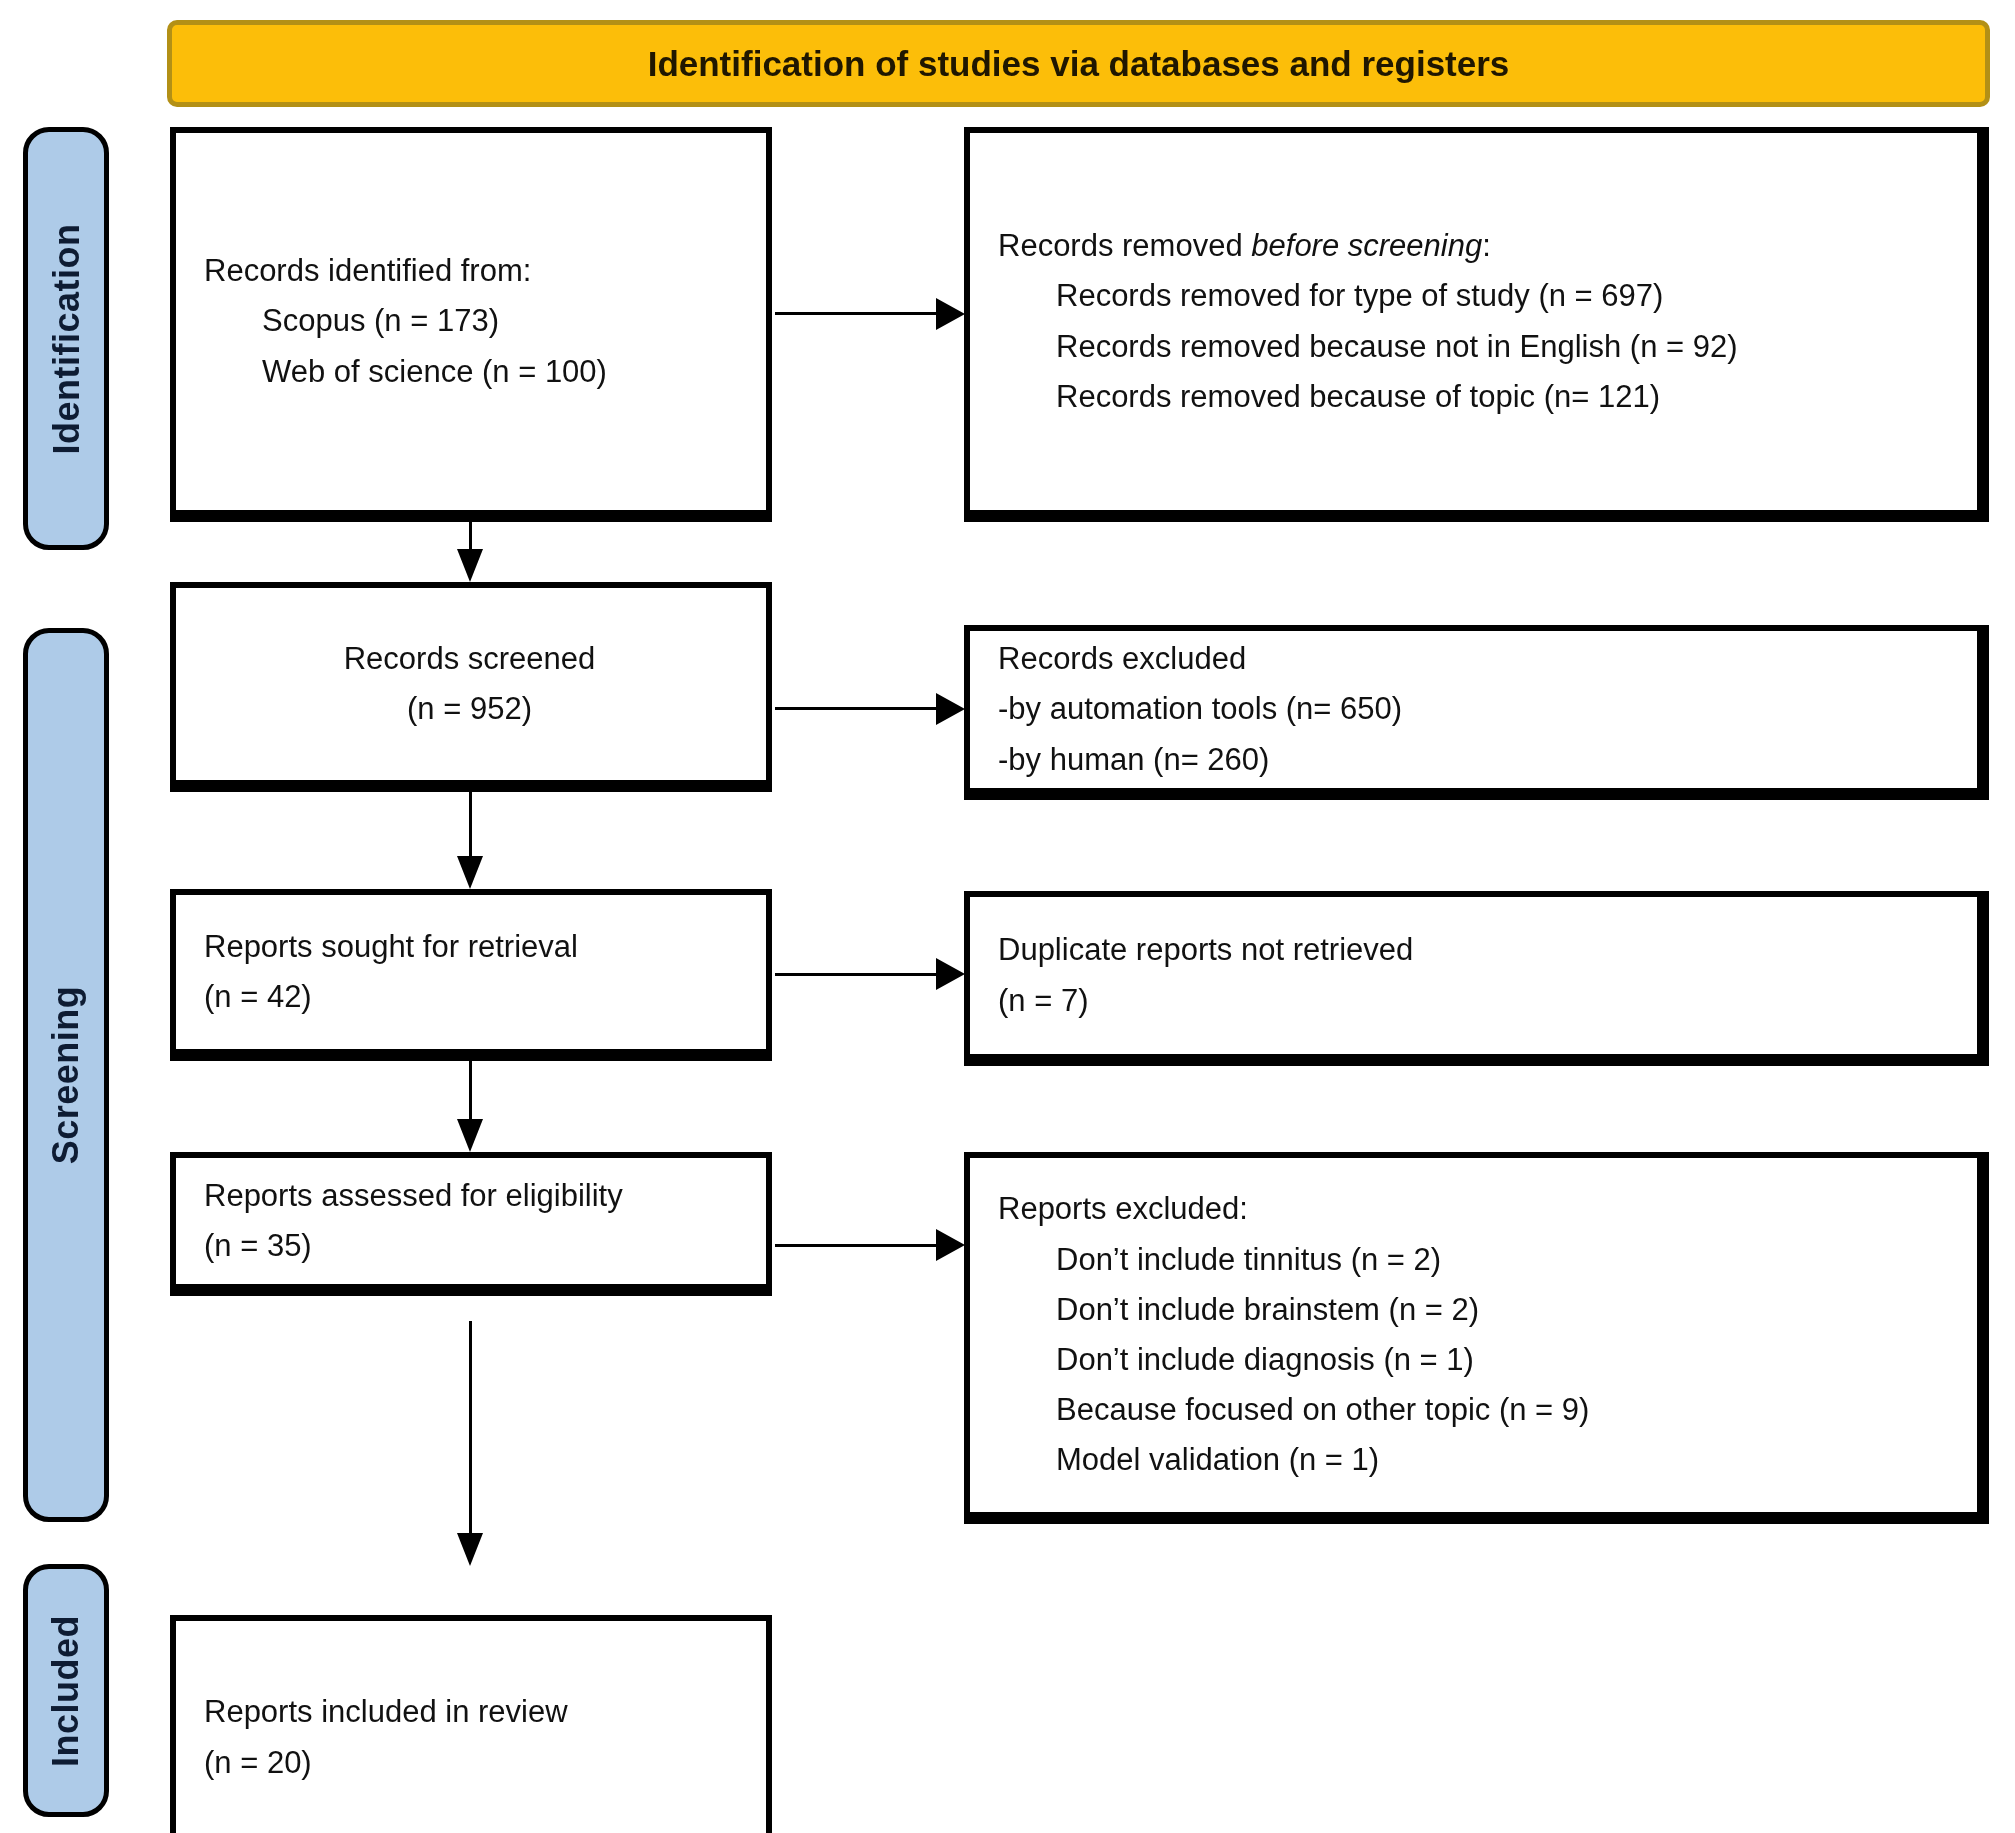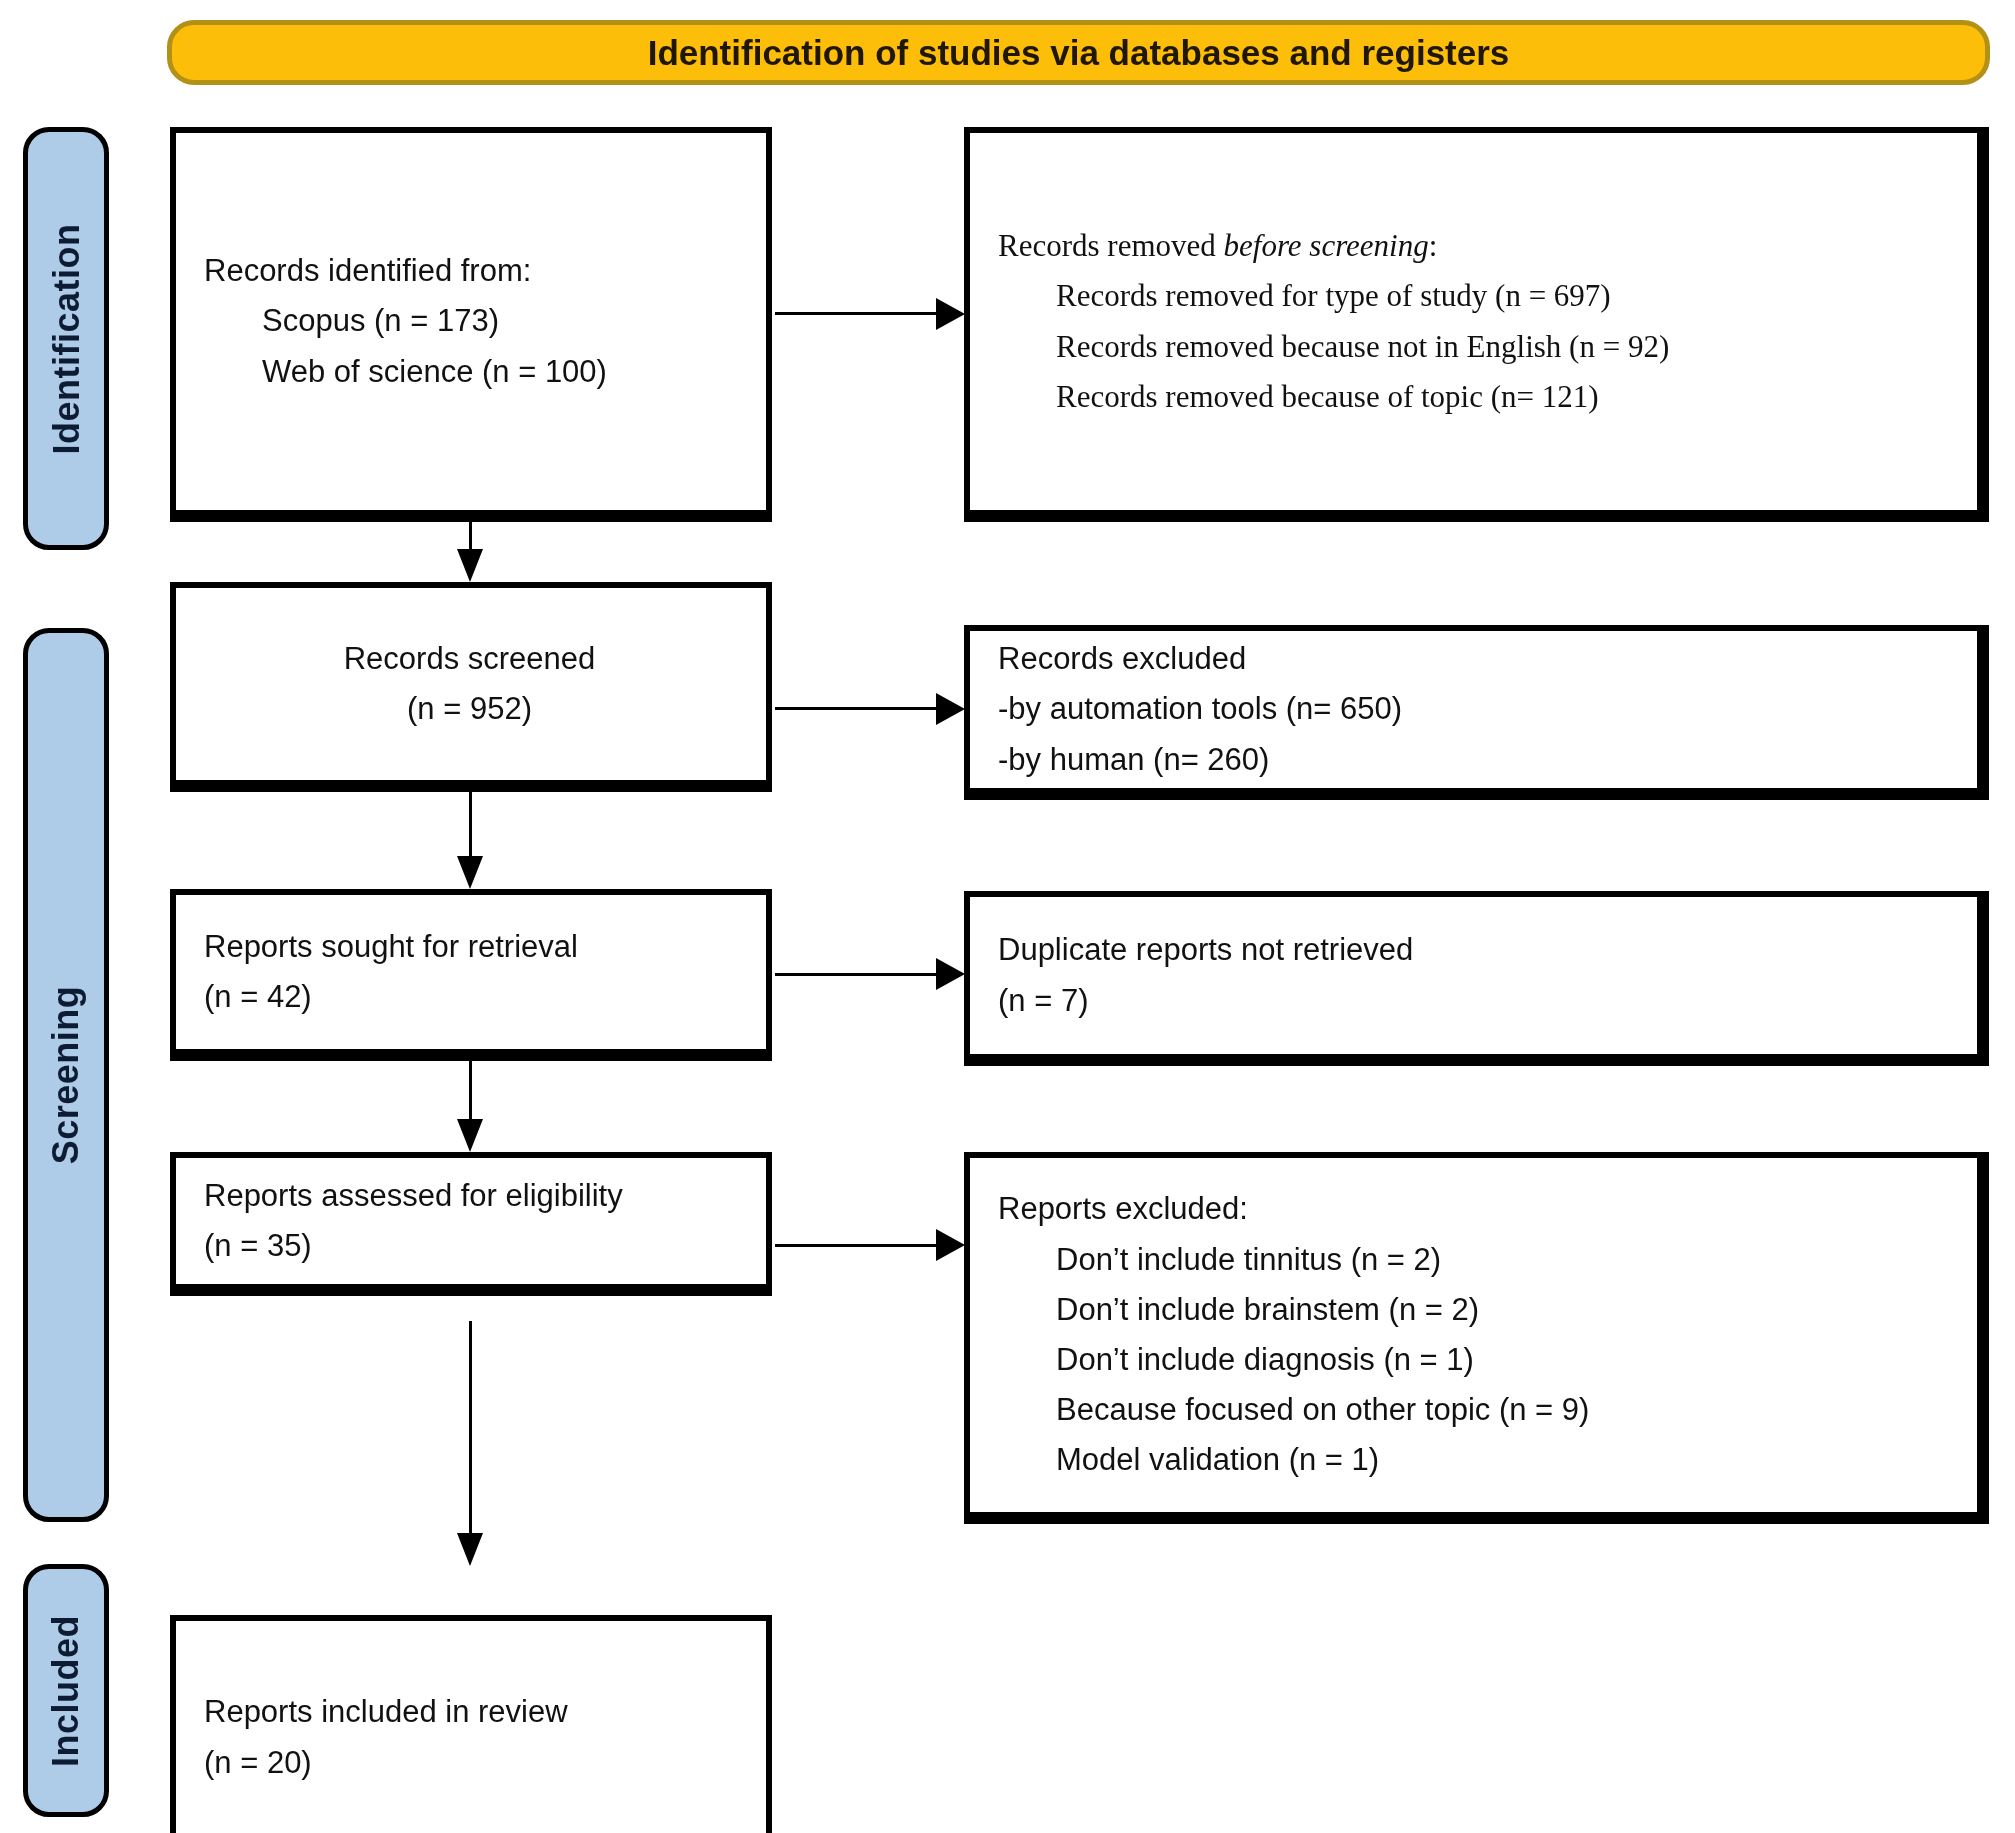--- a/index.html
+++ b/index.html
@@ -15,25 +15,25 @@
   }
   html,body{margin:0;padding:0;background:#ffffff;}
   .figure{
     position:relative;
     width:2015px;height:1834px;
     background:#ffffff;
     font-family:"Liberation Sans",sans-serif;
     color:var(--text);
   }
   .banner{
-    position:absolute;left:167px;top:20px;width:1823px;height:65px;
+    position:absolute;left:167px;top:20px;width:1823px;height:87px;
     box-sizing:border-box;
     background:var(--banner-fill);
     border:5px solid var(--banner-border);
-    border-radius:27px;
+    border-radius:10px;
     display:flex;align-items:center;justify-content:center;
     font-size:35px;font-weight:bold;color:var(--banner-text);
   }
   .stage{
     position:absolute;left:23px;width:86px;
     box-sizing:border-box;
     background:var(--stage-fill);
     border:5px solid var(--box-border);
     border-radius:26px;
     display:flex;align-items:center;justify-content:center;
@@ -59,21 +59,21 @@
     font-size:31px;line-height:1.62;color:var(--text);
   }
   .box.leftcol{left:170px;width:602px;}
   .box.rightcol{left:964px;width:1025px;border-right-width:12px;}
   .box .indent{margin-left:58px;}
   .b1{top:127px;height:395px;}
   .b2{top:582px;height:210px;align-items:center;}
   .b3{top:889px;height:172px;}
   .b4{top:1152px;height:144px;}
   .b5{top:1567px;height:251px;margin-top:48px;}
-  .r1{top:127px;height:395px;font-family:Liberation Serif, serif;}
+  .r1{top:127px;height:395px;}
   .r2{top:625px;height:175px;}
   .r3{top:891px;height:175px;}
   .r4{top:1152px;height:372px;}
   .vline{position:absolute;left:469px;width:3px;background:var(--arrow);}
   .vhead{
     position:absolute;left:457px;width:0;height:0;
     border-left:13.7px solid transparent;
     border-right:13.7px solid transparent;
     border-top:33px solid var(--arrow);
   }

